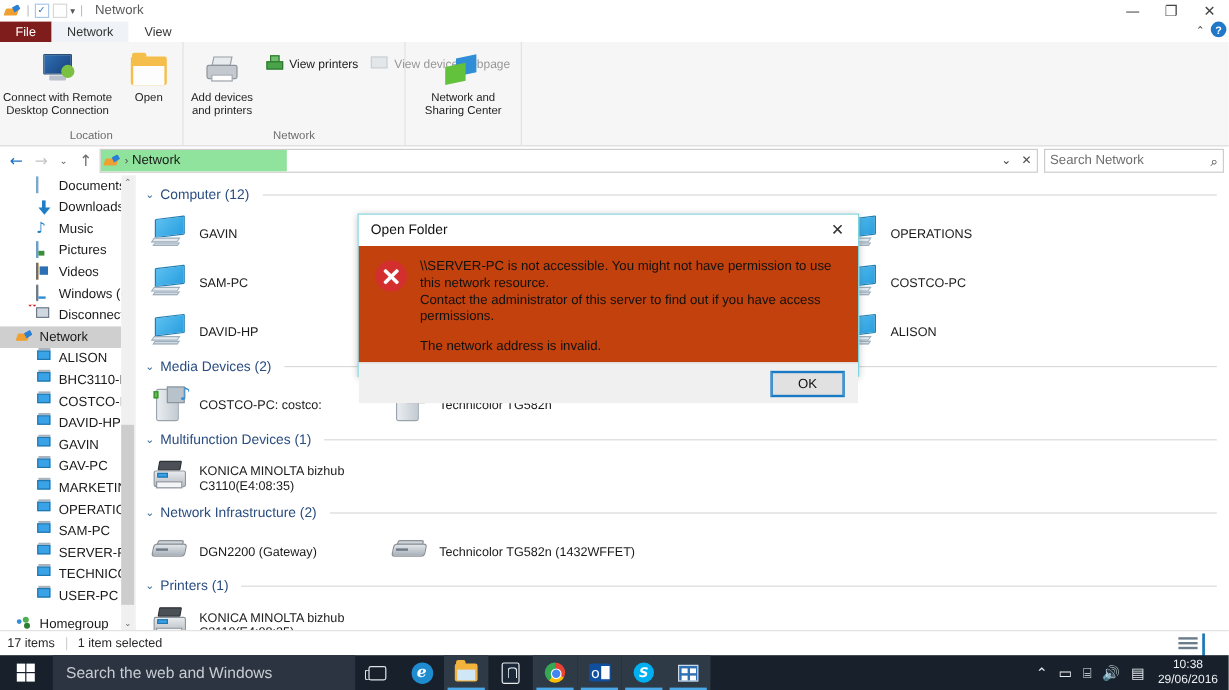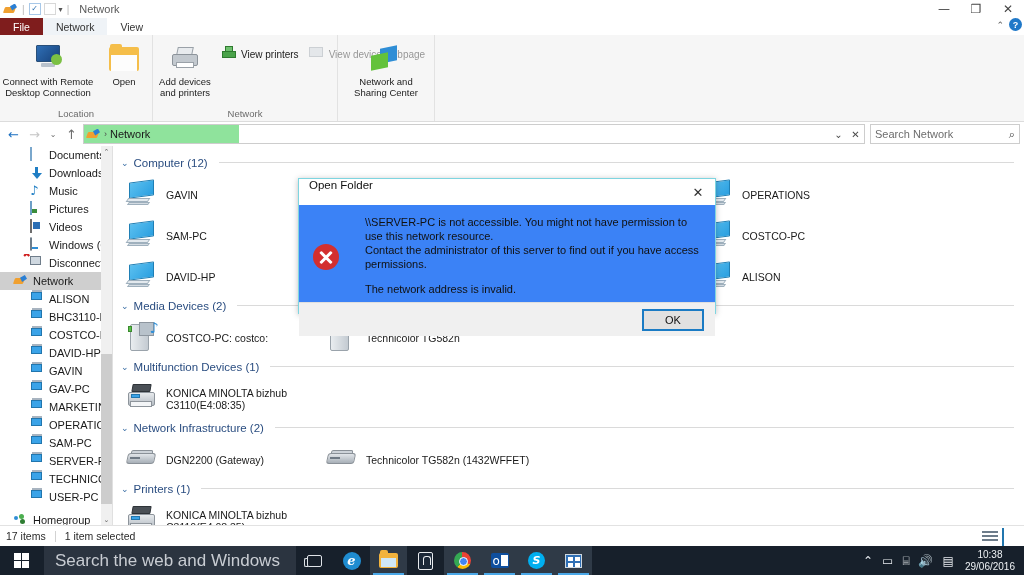--- a/index.html
+++ b/index.html
@@ -399,33 +399,32 @@
   }
 
   
   .dlg {
     position: absolute; left: 298px; top: 178px; width: 418px; height: 136px;
     background: #f0f0f0; border: 1px solid #7ed5e0;
     box-shadow: 0 1px 6px rgba(0,0,0,.25); z-index: 50;
     display: flex; flex-direction: column;
   }
   .dlg-title {
-    height: 26px; flex: 0 0 26px; display: flex; align-items: flex-start;
+    height: 26px; flex: 0 0 26px; display: flex; align-items: center;
     padding-left: 10px; background: #ffffff; position: relative;
   }
   .dlg-title-txt { font-size: 11.5px; color: #111; }
   .dlg-close {
     position: absolute; right: 0; top: 0; width: 34px; height: 26px;
     display: flex; align-items: center; justify-content: center;
     font-size: 13px; color: #333; font-family: "DejaVu Sans", sans-serif;
   }
   .dlg-body {
-    flex: 1; background: #3b82f6; display: flex; padding: 10px 14px 6px 14px;
-    gap: 26px;
-    align-items: center;
+    flex: 1; background: #c2410c; display: flex; padding: 10px 14px 6px 14px;
+    gap: 11px;
   }
   .err-ico {
     width: 26px; height: 26px; border-radius: 50%; background: #d32f2f;
     flex: 0 0 26px; position: relative; margin-top: 2px;
   }
   .err-ico::before, .err-ico::after {
     content: ""; position: absolute; left: 5px; top: 12px; width: 16px; height: 3px;
     background: #fff; border-radius: 1px;
   }
   .err-ico::before { transform: rotate(45deg); }
@@ -456,21 +455,21 @@
   .winlogo { width: 16px; height: 16px; position: relative; }
   .winlogo i {
     position: absolute; width: 7px; height: 7px; background: #fff; display: block;
   }
   .winlogo i:nth-child(1){left:0;top:0;} .winlogo i:nth-child(2){left:8px;top:0;}
   .winlogo i:nth-child(3){left:0;top:8px;} .winlogo i:nth-child(4){left:8px;top:8px;}
   .tb-search {
     width: 252px; height: 29px; background: #2b3440; display: flex;
     align-items: center; padding-left: 11px;
   }
-  .tb-search span { font-size: 17px; color: #c8ccd2; }
+  .tb-search span { font-size: 13px; color: #c8ccd2; }
   .tb-btn {
     width: 37px; height: 29px; display: flex; align-items: center;
     justify-content: center; position: relative;
   }
   .tb-btn.active { background: #2f3a47; }
   .tb-btn.active::after {
     content: ""; position: absolute; left: 3px; right: 3px; bottom: 0;
     height: 2px; background: #4aa8e8;
   }
   .tb-tray {

